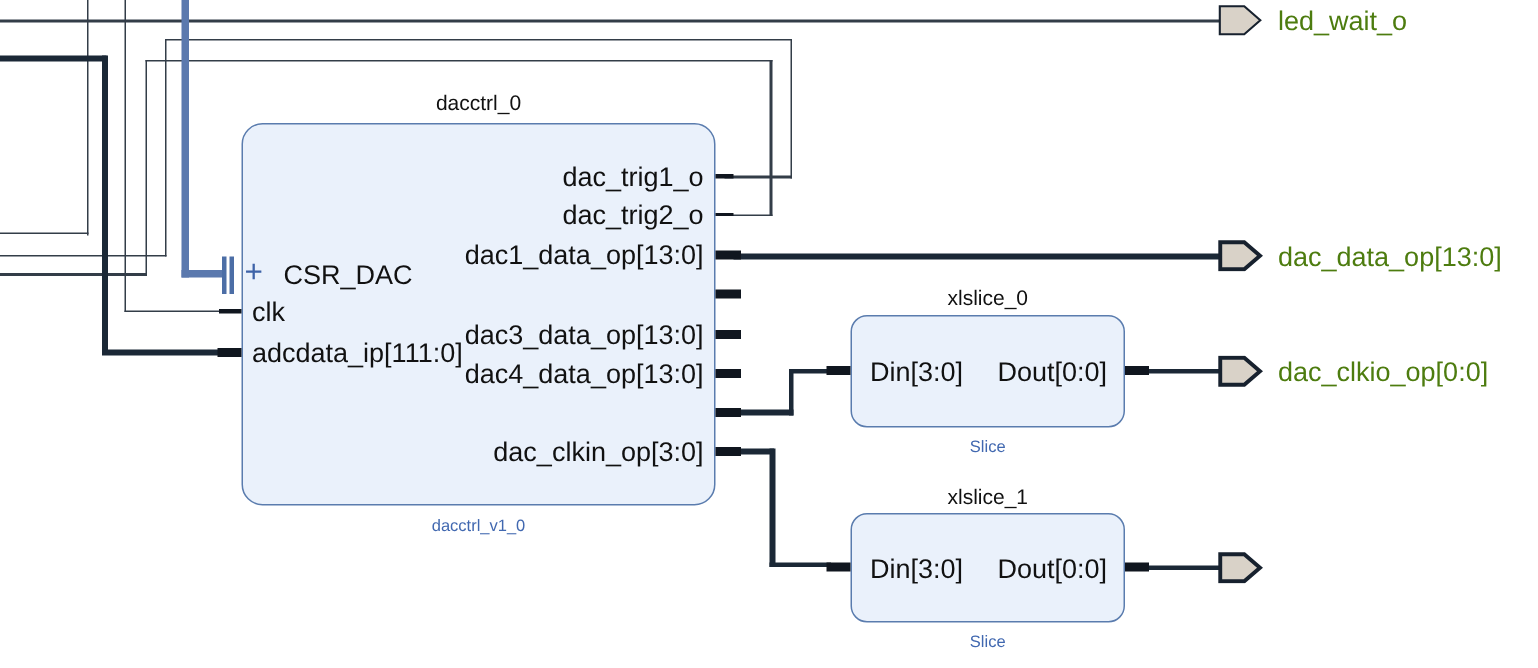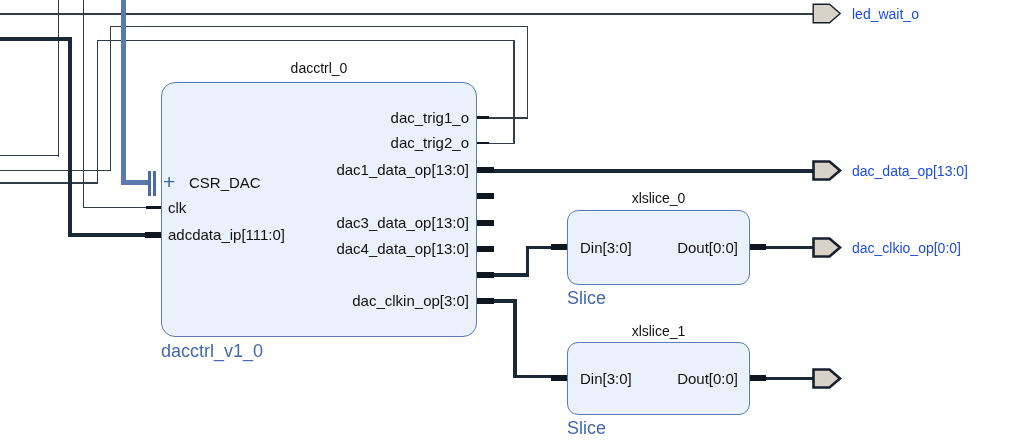--- a/index.html
+++ b/index.html
@@ -19,35 +19,35 @@
     position:absolute;background:#eaf1fb;border:1.4px solid #5a7cae;
     box-sizing:border-box;
   }
   .blk-main{border-radius:14px;}
   .blk-slice{border-radius:11px;}
   .title{
     position:absolute;font-size:14px;line-height:18px;height:18px;
     text-align:center;color:#111111;white-space:nowrap;
   }
   .typelabel{
-    position:absolute;font-size:18px;line-height:20px;height:20px;
-    color:#4168b0;white-space:nowrap;
+    position:absolute;font-size:11px;line-height:20px;height:20px;
+    text-align:center;color:#4168b0;white-space:nowrap;
   }
   .pin{
-    position:absolute;font-size:15px;line-height:18px;height:18px;
+    position:absolute;font-size:18px;line-height:18px;height:18px;
     white-space:nowrap;color:#111111;
   }
   .pin.r{text-align:right;}
   .plus{
     position:absolute;font-size:21px;line-height:22px;color:#3e63a8;
     font-weight:400;
   }
   .portlabel{
-    position:absolute;font-size:14px;line-height:19px;height:19px;
-    white-space:nowrap;color:#1d4ed8;
+    position:absolute;font-size:18px;line-height:19px;height:19px;
+    white-space:nowrap;color:#4d7c0f;
   }
   .port{position:absolute;}
 </style>
 </head>
 <body>
 
 <div class="canvas">
 
   <div class="wire" style="left:0;top:13.2px;width:814px;height:1.4px"></div>
 

